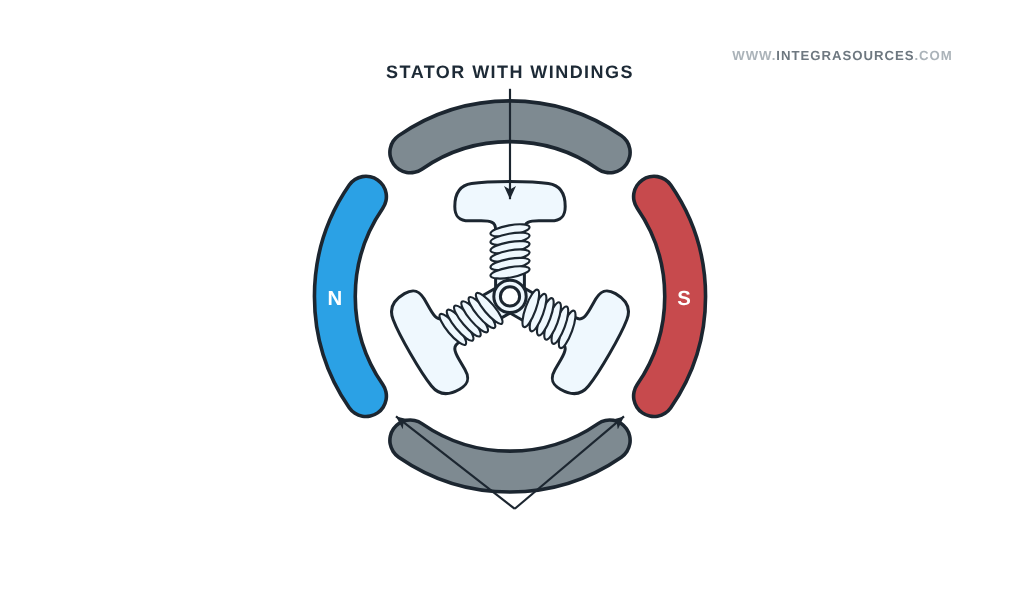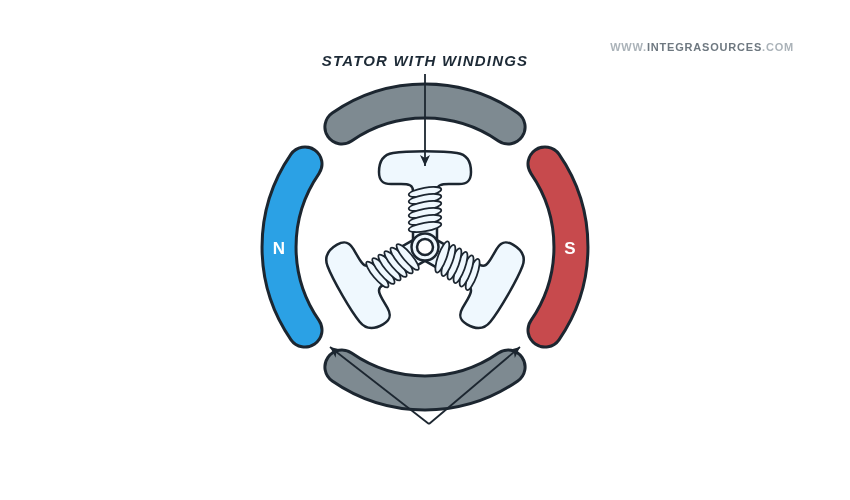--- a/index.html
+++ b/index.html
@@ -2,21 +2,21 @@
 <html style="--north-blue: #2BA1E5; --south-red: #C74A4D; --rotor-gray: #7E8A91; --outline-dark: #1C2630; --stator-fill: #EFF8FE; --label-text: #1D2A36; --watermark-light: #ABB3B9; --watermark-dark: #6E7880;"><head>
 <meta charset="utf-8">
 <style>
   html,body{margin:0;padding:0;background:#fff;}
   .canvas{
     position:relative;width:850px;height:500px;background:#fff;
     font-family:"Liberation Sans",sans-serif;overflow:hidden;
   }
   .label{
     position:absolute;color:var(--label-text,#1D2A36);
-    font-weight:700;font-size:15px;letter-spacing:1.2px;white-space:nowrap;font-style:italic;
+    font-weight:700;font-size:15px;letter-spacing:1.2px;white-space:nowrap;
   }
   .stator-label{top:52px;left:50%;transform:translateX(-50%);}
   .rotor-label{top:429px;left:50%;transform:translateX(-50%);}
   .watermark{
     position:absolute;top:41px;right:56px;
     font-size:11px;font-weight:700;letter-spacing:0.8px;
     color:var(--watermark-light,#ABB3B9);white-space:nowrap;
   }
   .watermark .brand{color:var(--watermark-dark,#6E7880);text-align:center;}
   svg{position:absolute;top:0;left:0;}

